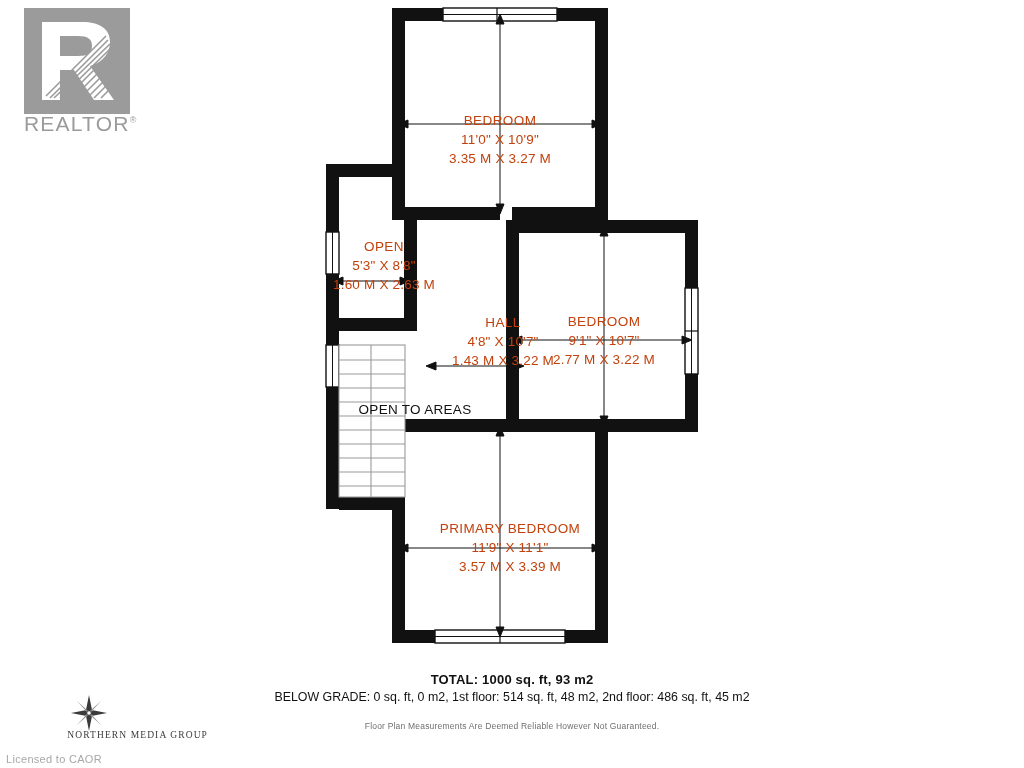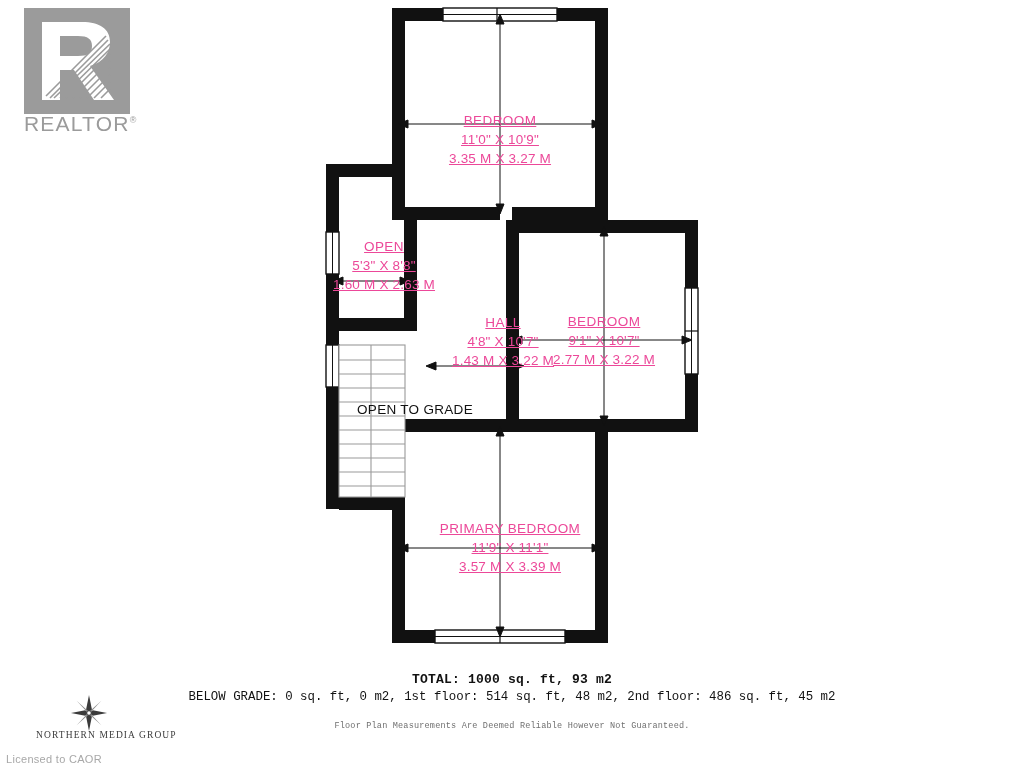--- a/index.html
+++ b/index.html
@@ -62,24 +62,23 @@
     width: 1024px;
     height: 660px;
   }
 
   
   .room-label {
     position: absolute;
     text-align: center;
     line-height: 19px;
     font-size: 13.5px;
-    color: #ec4899;
+    color: #c2410c;
     white-space: nowrap;
     transform: translateX(-50%);
-    text-decoration: underline;
   }
   .room-label .room-name {
     letter-spacing: 0.4px;
   }
   .room-label .room-dim {
     letter-spacing: 0.2px;
   }
   .single-line {
     position: absolute;
     font-size: 13.5px;
@@ -91,21 +90,20 @@
   
   #summary {
     position: absolute;
     left: 0;
     top: 672px;
     width: 1024px;
     text-align: center;
     font-size: 12.4px;
     line-height: 16.5px;
     color: #111111;
-    font-family: Liberation Mono, monospace;
   }
   #summary .total {
     font-weight: bold;
     font-size: 13px;
     letter-spacing: 0.2px;
   }
   #summary .disclaimer {
     margin-top: 13px;
     font-size: 8.5px;
     color: #6f6f6f;
@@ -122,24 +120,24 @@
   }
   #nmg-compass {
     position: absolute;
     left: 50px;
     top: 0;
     width: 38px;
     height: 38px;
   }
   #nmg-text {
     position: absolute;
-    left: 16px;
+    left: 8px;
     top: 36px;
     width: 180px;
-    text-align: left;
+    text-align: right;
     font-size: 9.5px;
     letter-spacing: 1.1px;
     color: #3b3b3b;
     font-family: "Liberation Serif", serif;
     white-space: nowrap;
   }
 
   
   #licensed {
     position: absolute;
@@ -311,21 +309,21 @@
   <div class="room-dim">9'1" X 10'7"</div>
   <div class="room-dim">2.77 M X 3.22 M</div>
 </div>
 
 <div class="room-label" style="left:510px; top:519px;">
   <div class="room-name">PRIMARY BEDROOM</div>
   <div class="room-dim">11'9" X 11'1"</div>
   <div class="room-dim">3.57 M X 3.39 M</div>
 </div>
 
-<div class="single-line" style="left:415px; top:402px;">OPEN TO GRADE</div>
+<div class="single-line" style="left:415px; top:402px;">OPEN TO AREAS</div>
 
 <div id="summary">
   <div class="total">TOTAL: 1000 sq. ft, 93 m2</div>
   <div>BELOW GRADE: 0 sq. ft, 0 m2, 1st floor: 514 sq. ft, 48 m2, 2nd floor: 486 sq. ft, 45 m2</div>
   <div class="disclaimer">Floor Plan Measurements Are Deemed Reliable However Not Guaranteed.</div>
 </div>
 
 <div id="nmg">
   <svg id="nmg-compass" viewBox="0 0 40 40">
     <g fill="#3b3b3b">

